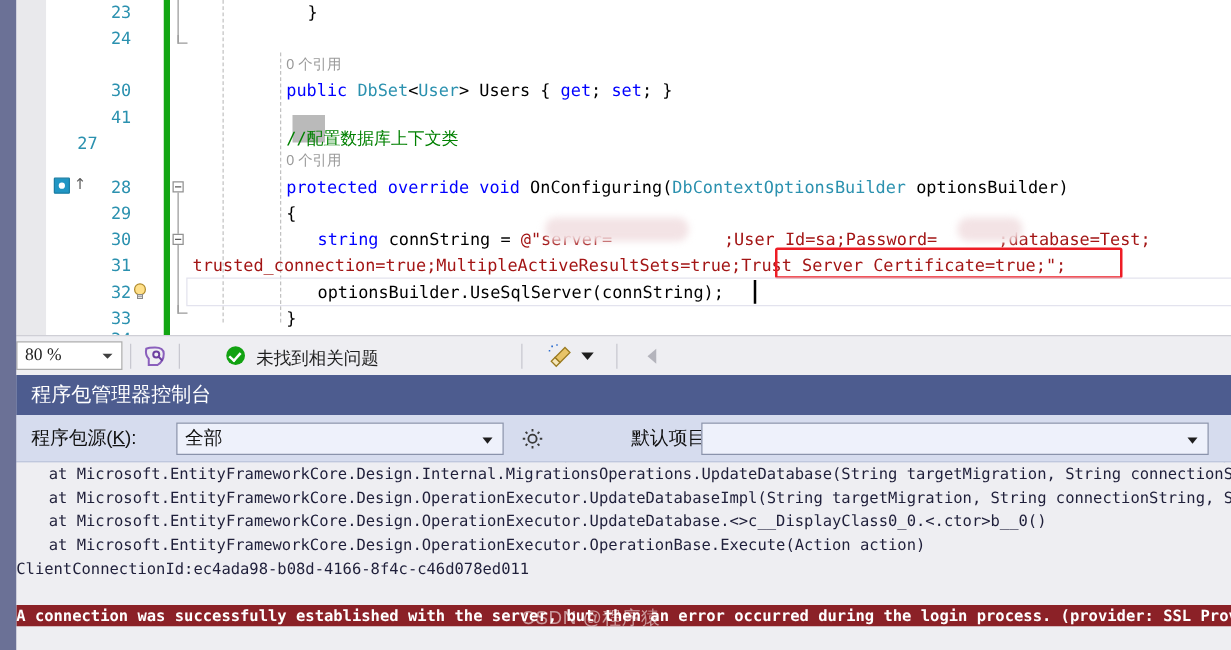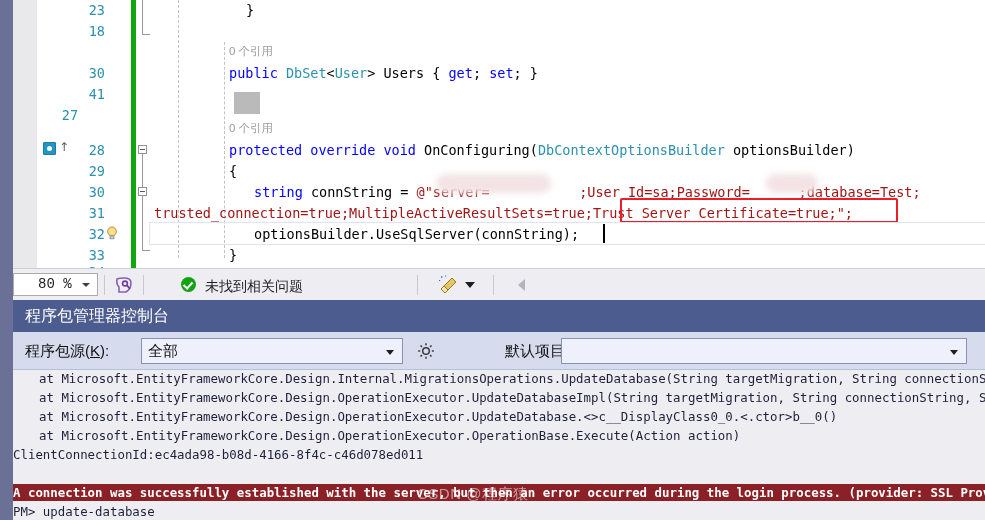--- a/index.html
+++ b/index.html
@@ -183,22 +183,22 @@
   .zoom-combo {
     position: absolute;
     left: 0px; top: 4px;
     width: 85px; height: 23px;
     background: #ffffff;
     border: 1px solid #acacac;
     box-sizing: border-box;
     font-size: 14px;
     color: #1e1e1e;
     line-height: 21px;
-    padding-left: 24px;
-    font-family: Liberation Mono, monospace;
+    padding-left: 6px;
+    font-family: Liberation Serif, serif;
   }
   .zoom-combo .arrow {
     position: absolute;
     right: 7px; top: 9px;
     width: 0; height: 0;
     border-left: 4px solid transparent;
     border-right: 4px solid transparent;
     border-top: 4px solid #404040;
   }
   .sb-sep {
@@ -357,21 +357,21 @@
 
 <div class="left-strip"></div>
 
 <div class="editor">
 
   <div class="editor-indicator-margin"></div>
   <div class="glyph-margin"></div>
   <div class="changebar"></div>
 
   <div class="lnum" style="top:0px;">23</div>
-  <div class="lnum" style="top:21px;">18</div>
+  <div class="lnum" style="top:21px;">24</div>
   <div class="lnum" style="top:63px;">30</div>
   <div class="lnum" style="top:84px;">41</div>
   <div class="lnum" style="top:105px;text-align:center;">27</div>
   <div class="lnum" style="top:140px;">28</div>
   <div class="lnum" style="top:161px;">29</div>
   <div class="lnum" style="top:182px;">30</div>
   <div class="lnum" style="top:203px;">31</div>
   <div class="lnum" style="top:224px;">32</div>
   <div class="lnum" style="top:245px;">33</div>
   <div class="lnum" style="top:262px;">34</div>
@@ -402,20 +402,21 @@
 
     <div class="codetxt" style="top:0px;  left:110px;">}</div>
 
     <div class="ref" style="position:absolute; top:44px; left:93px;">0 个引用</div>
 
     <div style="position:absolute; top:63px; left:93px;">
       <span class="codetxt kw" style="position:static;">public </span><span class="codetxt typ" style="position:static;">DbSet</span><span class="codetxt" style="position:static;">&lt;</span><span class="codetxt typ" style="position:static;">User</span><span class="codetxt" style="position:static;">&gt; Users { </span><span class="codetxt kw" style="position:static;">get</span><span class="codetxt" style="position:static;">; </span><span class="codetxt kw" style="position:static;">set</span><span class="codetxt" style="position:static;">; }</span>
     </div>
 
     <div style="position:absolute; top:92px; left:98px; width:26px; height:22px; background:#a0a0a0; opacity:0.72;"></div>
+    <div class="codetxt cmt" style="top:101px; left:93px; z-index:2;">//配置数据库上下文类</div>
 
     <div class="ref" style="position:absolute; top:121px; left:93px;">0 个引用</div>
 
     <div style="position:absolute; top:140px; left:93px;">
       <span class="codetxt kw" style="position:static;">protected </span><span class="codetxt kw" style="position:static;">override </span><span class="codetxt kw" style="position:static;">void </span><span class="codetxt" style="position:static;">OnConfiguring(</span><span class="codetxt typ" style="position:static;">DbContextOptionsBuilder</span><span class="codetxt" style="position:static;"> optionsBuilder)</span>
     </div>
 
     <div class="codetxt" style="top:161px; left:93px;">{</div>
 
     <div style="position:absolute; top:182px; left:118px;">
@@ -516,17 +517,16 @@
     <div class="tb-sep" style="left:966px; top:38px; height:24px;"></div>
   </div>
 
   <div class="console">
     <div class="cline indent" style="top:0px;">at Microsoft.EntityFrameworkCore.Design.Internal.MigrationsOperations.UpdateDatabase(String targetMigration, String connectionString</div>
     <div class="cline indent" style="top:19px;">at Microsoft.EntityFrameworkCore.Design.OperationExecutor.UpdateDatabaseImpl(String targetMigration, String connectionString, String</div>
     <div class="cline indent" style="top:38px;">at Microsoft.EntityFrameworkCore.Design.OperationExecutor.UpdateDatabase.&lt;&gt;c__DisplayClass0_0.&lt;.ctor&gt;b__0()</div>
     <div class="cline indent" style="top:57px;">at Microsoft.EntityFrameworkCore.Design.OperationExecutor.OperationBase.Execute(Action action)</div>
     <div class="cline plain" style="top:76px;">ClientConnectionId:ec4ada98-b08d-4166-8f4c-c46d078ed011</div>
     <div class="cline err plain" style="top:114px;">A connection was successfully established with the server, but then an error occurred during the login process. (provider: SSL Provider</div>
-    <div class="cline plain" style="top:133px;">PM&gt; update-database</div>
 
     <div class="watermark" style="left:404px; top:115px;">CSDN @程序猿</div>
   </div>
 </div>
 
 </body></html>

